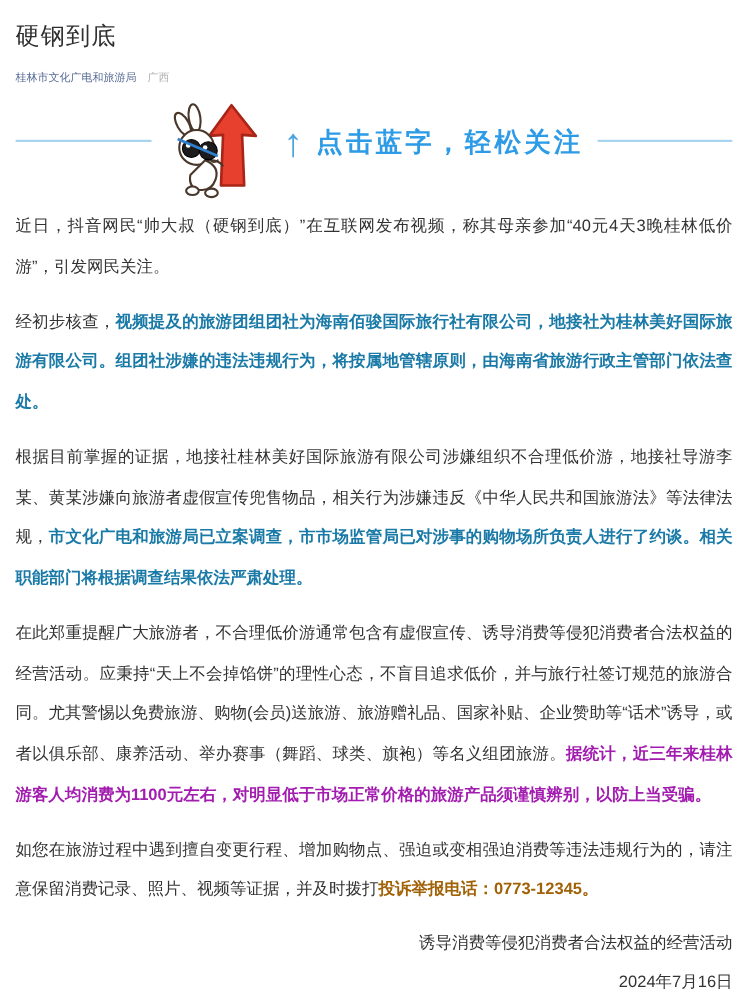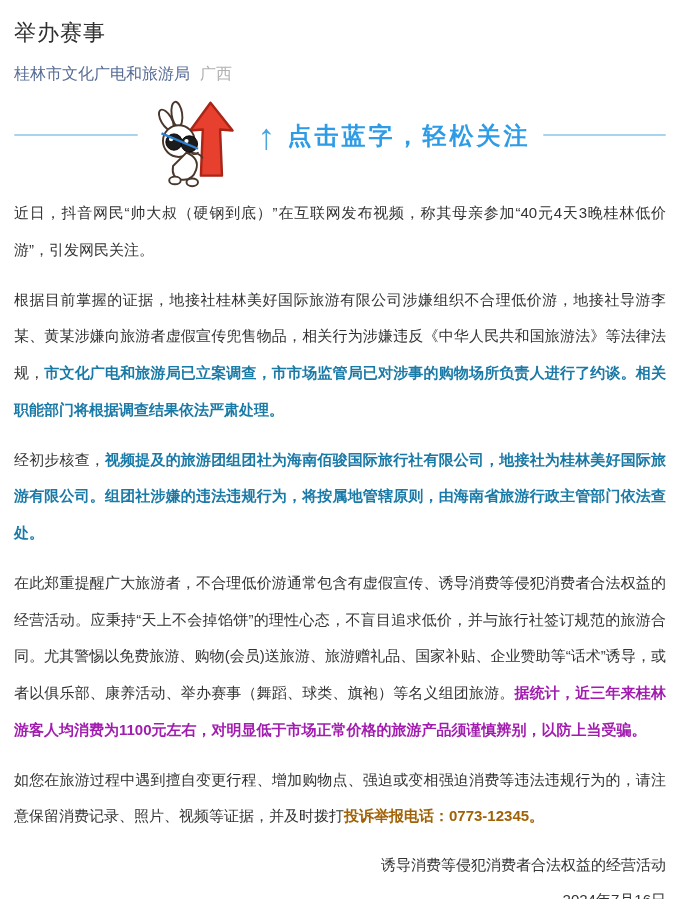--- a/index.html
+++ b/index.html
@@ -13,21 +13,21 @@
     font-size:22px;
     font-weight:400;
     color:#2f2f2f;
     margin:8px 0 16px 0;
     letter-spacing:1px;
   }
   .byline{
     display:flex;
     align-items:flex-end;
     gap:10px;
-    font-size:16px;
+    font-size:10px;
     margin-bottom:12px;
     white-space:nowrap;
   }
   .account{color:#576b95;cursor:pointer;}
   .meta{color:#b2b2b2;}
   
   .banner{
     height:92px;
     display:flex;
     align-items:center;
@@ -64,21 +64,21 @@
     text-align:right;
     margin-top:10px;
   }
   .signature div{white-space:nowrap;}
 </style>
 </head>
 <body>
 
 <div class="page">
 
-  <h1 class="title">举办赛事</h1>
+  <h1 class="title">硬钢到底</h1>
 
   <div class="byline">
     <span class="account" style="color: rgb(87, 107, 149);">桂林市文化广电和旅游局</span>
     <span class="meta">广西</span>
   </div>
 
   <div class="banner">
     <span class="banner-line" style="background: rgb(168, 212, 240);"></span>
 
     <svg class="mascot" width="96" height="90" viewBox="0 0 100 92" aria-hidden="true">
@@ -111,22 +111,22 @@
       <path d="M44 57 Q47 59 50 56" fill="none" stroke="#4a372b" stroke-width="1.6" stroke-linecap="round"></path>
     </svg>
 
     <span class="banner-up" style="color: rgb(74, 164, 224);">↑</span>
     <span class="banner-text" style="color: rgb(46, 155, 230);">点击蓝字，轻松关注</span>
     <span class="banner-line" style="background: rgb(168, 212, 240);"></span>
   </div>
 
   <div>
       <p class="para"><span>近日，抖音网民“帅大叔（硬钢到底）”在互联网发布视频，称其母亲参加“40元4天3晚桂林低价游”，引发网民关注。</span></p>
+      <p class="para"><span>经初步核查，</span><span class="hl" style="color: rgb(26, 122, 167);">视频提及的旅游团组团社为海南佰骏国际旅行社有限公司，地接社为桂林美好国际旅游有限公司。组团社涉嫌的违法违规行为，将按属地管辖原则，由海南省旅游行政主管部门依法查处。</span></p>
       <p class="para"><span>根据目前掌握的证据，地接社桂林美好国际旅游有限公司涉嫌组织不合理低价游，地接社导游李某、黄某涉嫌向旅游者虚假宣传兜售物品，相关行为涉嫌违反《中华人民共和国旅游法》等法律法规，</span><span class="hl" style="color: rgb(26, 122, 167);">市文化广电和旅游局已立案调查，市市场监管局已对涉事的购物场所负责人进行了约谈。相关职能部门将根据调查结果依法严肃处理。</span></p>
-      <p class="para"><span>经初步核查，</span><span class="hl" style="color: rgb(26, 122, 167);">视频提及的旅游团组团社为海南佰骏国际旅行社有限公司，地接社为桂林美好国际旅游有限公司。组团社涉嫌的违法违规行为，将按属地管辖原则，由海南省旅游行政主管部门依法查处。</span></p>
       <p class="para"><span>在此郑重提醒广大旅游者，不合理低价游通常包含有虚假宣传、诱导消费等侵犯消费者合法权益的经营活动。应秉持“天上不会掉馅饼”的理性心态，不盲目追求低价，并与旅行社签订规范的旅游合同。尤其警惕以免费旅游、购物(会员)送旅游、旅游赠礼品、国家补贴、企业赞助等“话术”诱导，或者以俱乐部、康养活动、举办赛事（舞蹈、球类、旗袍）等名义组团旅游。</span><span class="hl" style="color: #a21caf;">据统计，近三年来桂林游客人均消费为1100元左右，对明显低于市场正常价格的旅游产品须谨慎辨别，以防上当受骗。</span></p>
       <p class="para"><span>如您在旅游过程中遇到擅自变更行程、增加购物点、强迫或变相强迫消费等违法违规行为的，请注意保留消费记录、照片、视频等证据，并及时拨打</span><span class="hl" style="color: #a16207;">投诉举报电话：0773-12345。</span></p>
     </div>
 
   <div class="signature">
     <div>诱导消费等侵犯消费者合法权益的经营活动</div>
     <div>2024年7月16日</div>
   </div>
 
 </div>

